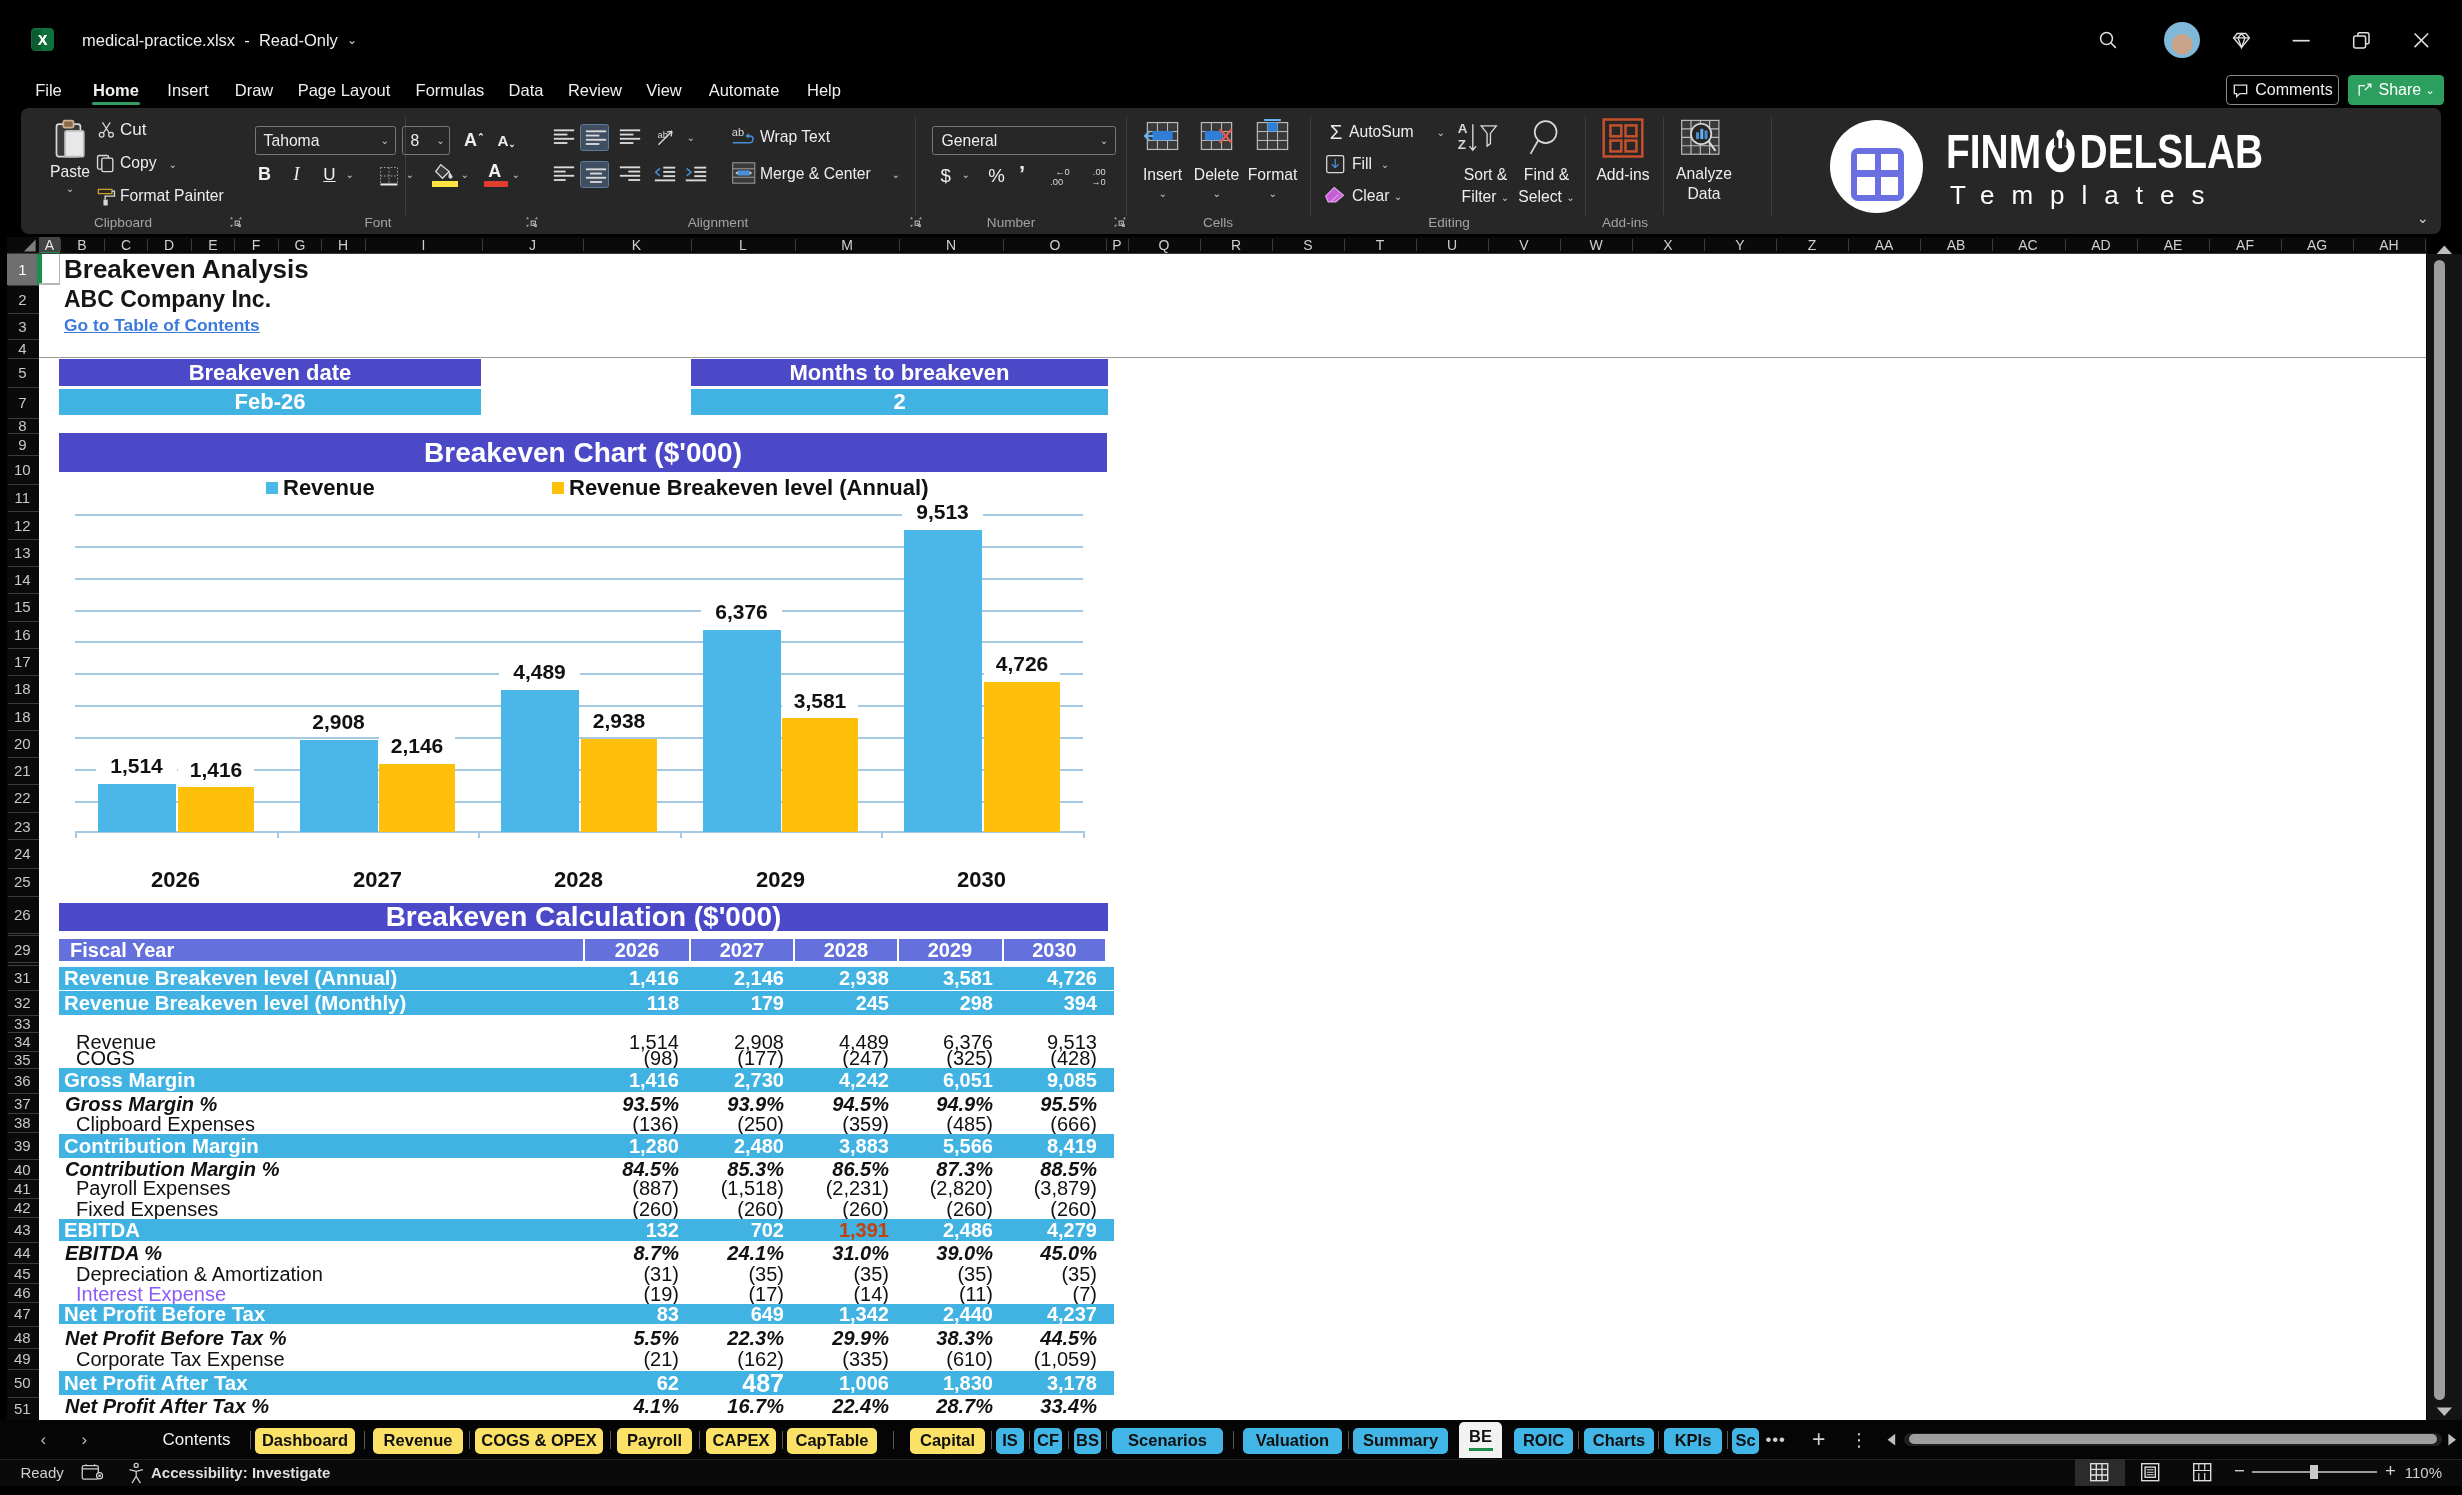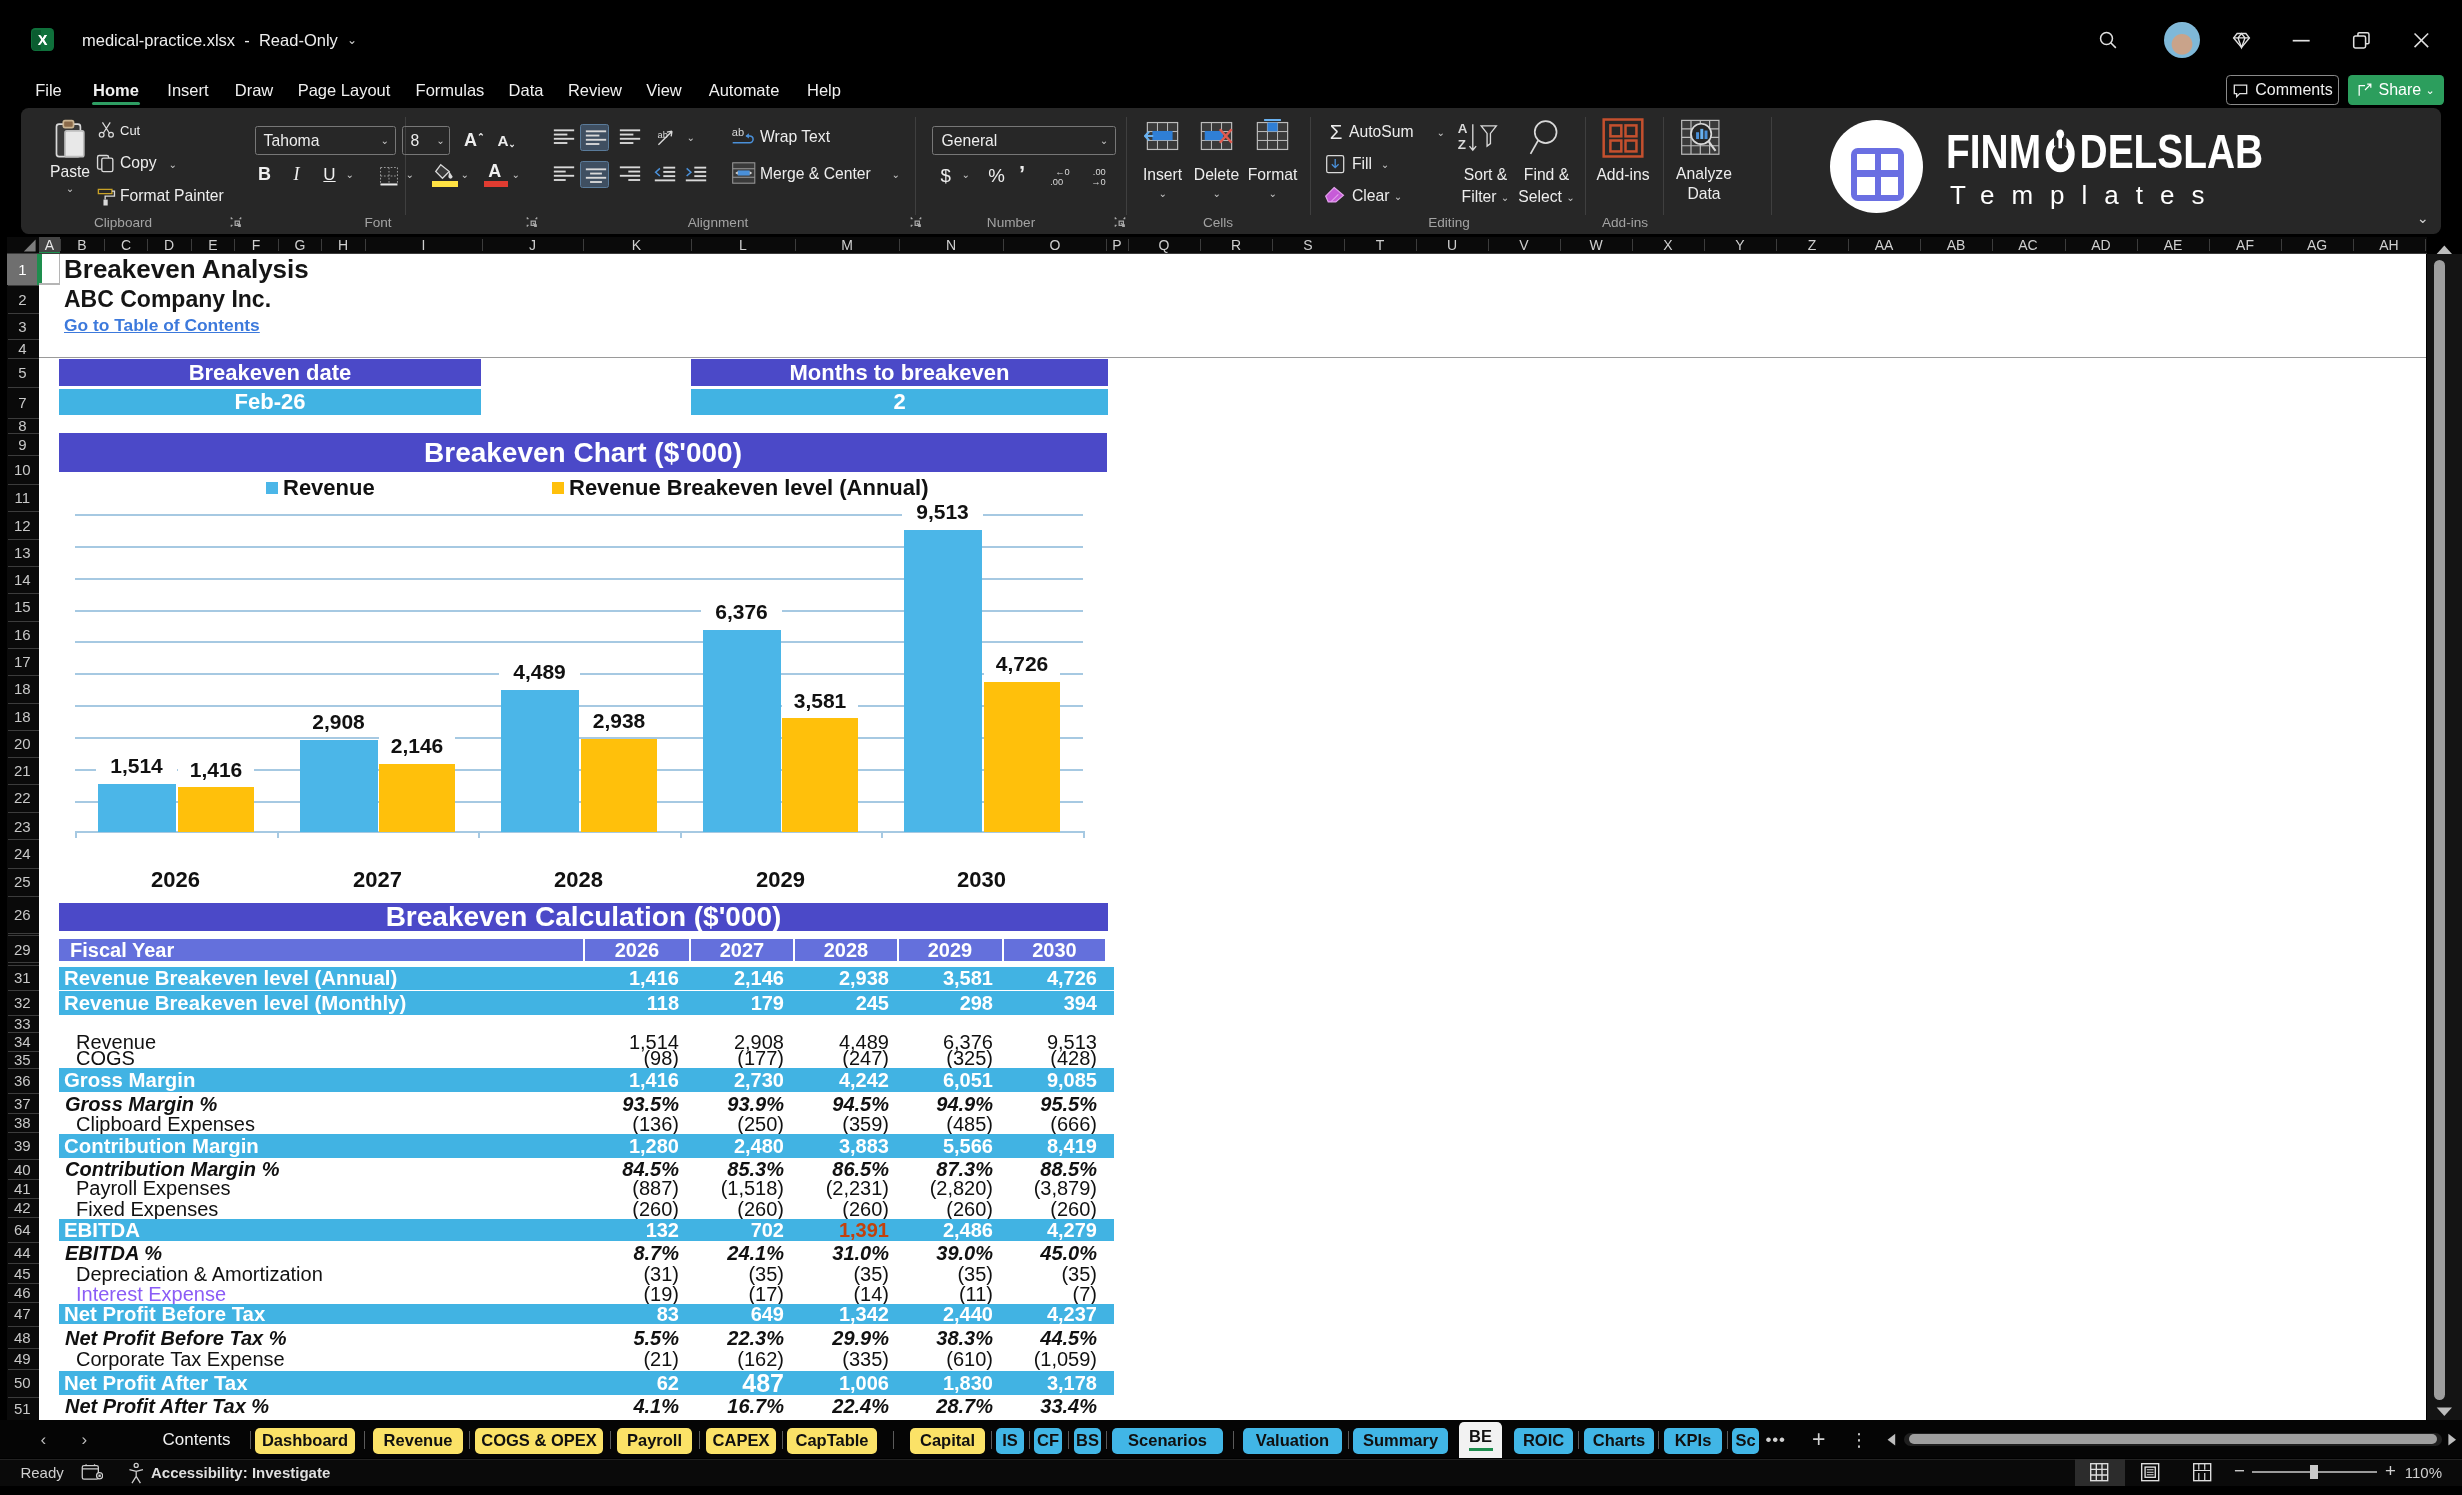--- a/index.html
+++ b/index.html
@@ -84,21 +84,21 @@
     <rect x="12" y="2" width="12" height="8" rx="2" fill="#8a6a4a" stroke="#c9b391"></rect>
     <rect x="14" y="14" width="22" height="30" rx="2" fill="#e8e8e8" stroke="#bdbdbd"></rect>
   </svg>
 <div class="ct" style="position:absolute;left:36px;top:163px;width:68px;height:18.7px;color:#ededed;font-size:15.7px;text-align:center;">Paste</div>
 <div class="ct" style="position:absolute;left:36px;top:182px;width:68px;height:13.6px;color:#c8c8c8;font-size:10.2px;">⌄</div>
 <svg class="a" style="left:97px;top:120px" width="18.7" height="18.7" viewBox="0 0 24 24" fill="none" stroke="#d9d9d9" stroke-width="1.6">
     <circle cx="6" cy="19" r="3"></circle>
     <circle cx="18" cy="19" r="3"></circle>
     <path d="M8 17 L17 3 M16 17 L7 3"></path>
   </svg>
-<div class="cl" style="position:absolute;left:120px;top:120px;width:59px;height:20.4px;color:#ededed;font-size:13px;">Cut</div>
+<div class="cl" style="position:absolute;left:120px;top:120px;width:59px;height:20.4px;color:#ededed;font-size:17px;">Cut</div>
 <svg class="a" style="left:95px;top:153px" width="20.4" height="20.4" viewBox="0 0 24 24" fill="none" stroke="#d9d9d9" stroke-width="1.6">
     <rect x="3" y="3" width="13" height="16" rx="2"></rect>
     <rect x="8" y="6" width="13" height="16" rx="2" fill="#262626"></rect>
   </svg>
 <div class="cl" style="position:absolute;left:120px;top:153px;width:59px;height:20.4px;color:#ededed;font-size:15.7px;">Copy</div>
 <div class="ct" style="position:absolute;left:166px;top:158px;width:13.6px;height:12px;color:#c8c8c8;font-size:10.2px;">⌄</div>
 <svg class="a" style="left:95px;top:186px" width="22" height="20.4" viewBox="0 0 26 24" fill="none">
     <path d="M4 4 h16 v5 h-16 z" stroke="#c9a227" stroke-width="1.6"></path>
     <path d="M20 6 h3 v6 h-11 v4" stroke="#d9d9d9" stroke-width="1.6"></path>
     <rect x="10" y="16" width="5" height="7" fill="#d9d9d9"></rect>
@@ -450,21 +450,21 @@
 <div class="ct" style="position:absolute;left:6.8px;top:1113px;width:31px;height:19px;color:#c8c8c8;font-size:15px;">38</div>
 <div style="position:absolute;left:7.6px;top:1132px;width:31px;height:0.8px;background:#3c3c3c;"></div>
 <div class="ct" style="position:absolute;left:6.8px;top:1132px;width:31px;height:27px;color:#c8c8c8;font-size:15px;">39</div>
 <div style="position:absolute;left:7.6px;top:1159px;width:31px;height:0.8px;background:#3c3c3c;"></div>
 <div class="ct" style="position:absolute;left:6.8px;top:1159px;width:31px;height:20px;color:#c8c8c8;font-size:15px;">40</div>
 <div style="position:absolute;left:7.6px;top:1179px;width:31px;height:0.8px;background:#3c3c3c;"></div>
 <div class="ct" style="position:absolute;left:6.8px;top:1179px;width:31px;height:19.7px;color:#c8c8c8;font-size:15px;">41</div>
 <div style="position:absolute;left:7.6px;top:1198px;width:31px;height:0.8px;background:#3c3c3c;"></div>
 <div class="ct" style="position:absolute;left:6.8px;top:1198px;width:31px;height:19px;color:#c8c8c8;font-size:15px;">42</div>
 <div style="position:absolute;left:7.6px;top:1217px;width:31px;height:0.8px;background:#3c3c3c;"></div>
-<div class="ct" style="position:absolute;left:6.8px;top:1217px;width:31px;height:25px;color:#c8c8c8;font-size:15px;">64</div>
+<div class="ct" style="position:absolute;left:6.8px;top:1217px;width:31px;height:25px;color:#c8c8c8;font-size:15px;">43</div>
 <div style="position:absolute;left:7.6px;top:1242px;width:31px;height:0.8px;background:#3c3c3c;"></div>
 <div class="ct" style="position:absolute;left:6.8px;top:1242px;width:31px;height:20.4px;color:#c8c8c8;font-size:15px;">44</div>
 <div style="position:absolute;left:7.6px;top:1263px;width:31px;height:0.8px;background:#3c3c3c;"></div>
 <div class="ct" style="position:absolute;left:6.8px;top:1263px;width:31px;height:20.4px;color:#c8c8c8;font-size:15px;">45</div>
 <div style="position:absolute;left:7.6px;top:1283px;width:31px;height:0.8px;background:#3c3c3c;"></div>
 <div class="ct" style="position:absolute;left:6.8px;top:1283px;width:31px;height:19px;color:#c8c8c8;font-size:15px;">46</div>
 <div style="position:absolute;left:7.6px;top:1302px;width:31px;height:0.8px;background:#3c3c3c;"></div>
 <div class="ct" style="position:absolute;left:6.8px;top:1302px;width:31px;height:23.5px;color:#c8c8c8;font-size:15px;">47</div>
 <div style="position:absolute;left:7.6px;top:1326px;width:31px;height:0.8px;background:#3c3c3c;"></div>
 <div class="ct" style="position:absolute;left:6.8px;top:1326px;width:31px;height:22px;color:#c8c8c8;font-size:15px;">48</div>

